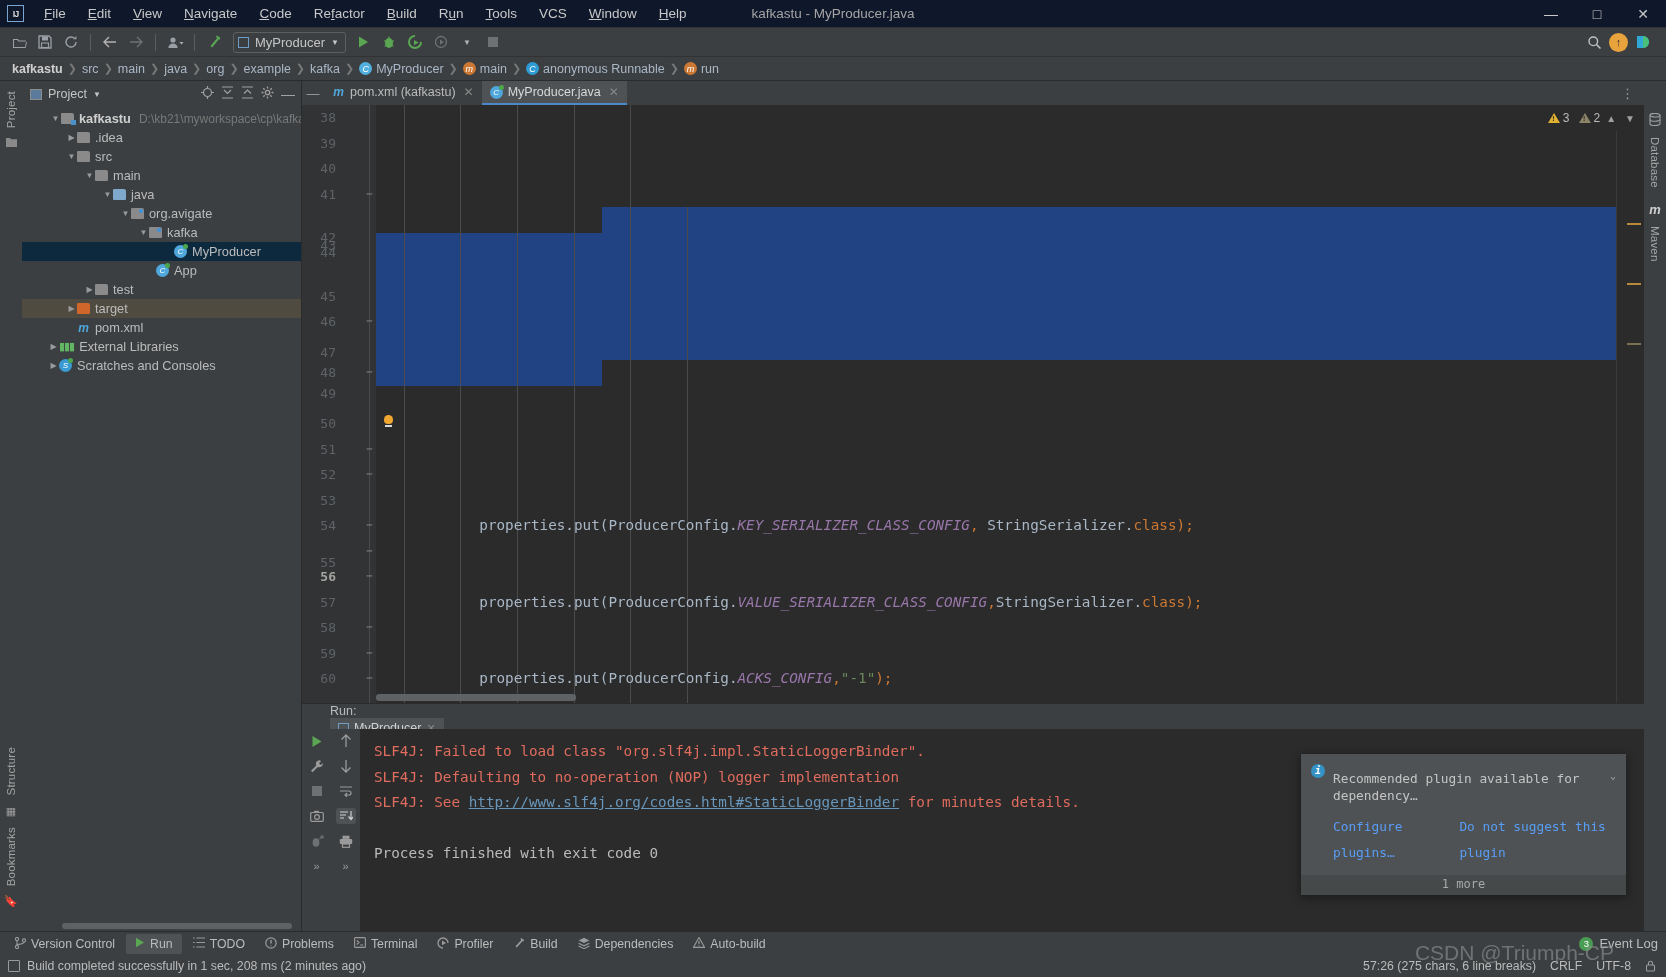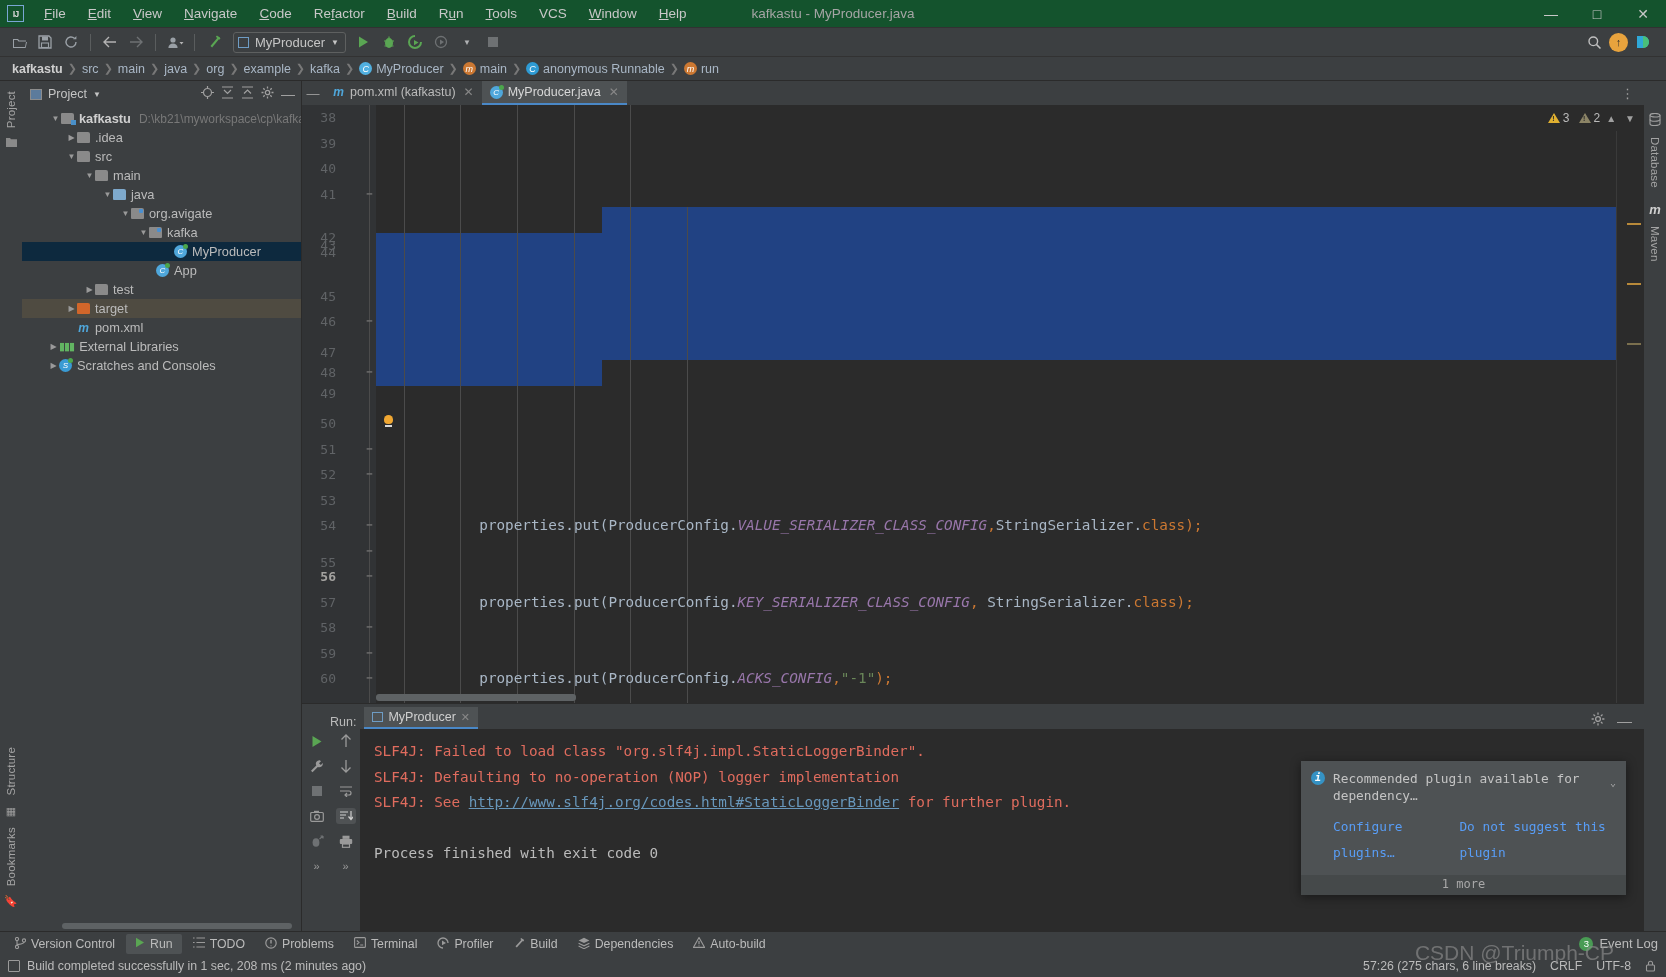--- a/index.html
+++ b/index.html
@@ -8,21 +8,21 @@
     background:#3c3f41;
     font-family:"Liberation Sans", sans-serif;
     font-size:13px;
     color:#bbbbbb;
     -webkit-font-smoothing:antialiased;
   }
   #app { position:relative; width:1666px; height:977px; display:flex; flex-direction:column; }
 
   
   .titlebar {
-    height:28px; background:#14532d; display:flex; align-items:center;
+    height:28px; background:#0f172a; display:flex; align-items:center;
     flex:0 0 28px; position:relative; border-bottom:1px solid #323232;
   }
   .ij-logo {
     width:17px; height:17px; margin:0 9px 0 7px; border:1.5px solid #7aa6d4;
     display:flex;align-items:center;justify-content:center;
     font-size:9px;font-weight:bold;color:#d6d6d6;letter-spacing:-1px;
   }
   .menu { display:flex; align-items:center; gap:0px; }
   .menu-item {
     padding:4px 11px; font-size:13.5px; color:#c8c8c8; cursor:default;
@@ -174,21 +174,21 @@
   .warn-tri{width:0;height:0;border-left:6px solid transparent;border-right:6px solid transparent;border-bottom:10px solid #e0b030;position:relative;}
   .warn-tri.grey{border-bottom-color:#8c8466;}
   .warn-tri:after{content:"!";position:absolute;left:-1.5px;top:2px;font-size:7px;color:#2b2b2b;font-weight:bold;}
   .arrw{font-size:10px;color:#a0a0a0;padding:0 3px;}
   .mark{position:absolute;right:3px;width:14px;height:2px;background:#b8893a;}
   .hscroll{position:absolute;left:74px;right:28px;bottom:0;height:9px;}
   .hscroll .th{position:absolute;left:0;width:200px;height:7px;background:#5e6264;border-radius:3px;}
 
   
   .runpanel{flex:0 0 228px;background:#3c3f41;display:flex;flex-direction:column;border-top:1px solid #2b2b2b;}
-  .run-head{height:25px;display:flex;align-items:flex-end;padding-left:28px;gap:0px;background:#3c3f41;}
+  .run-head{height:25px;display:flex;align-items:flex-start;padding-left:28px;gap:0px;background:#3c3f41;flex-direction:column;}
   .run-label{font-size:12.5px;color:#bbbbbb;padding:0 8px 0 0;}
   .run-tab{display:flex;align-items:center;gap:5px;padding:3px 8px;font-size:12.5px;color:#d0d0d0;
            border-bottom:2px solid #4a88c7;background:#4e5254;}
   .run-tab .sq{width:11px;height:10px;border:1.5px solid #6e9cc4;}
   .run-head .right{margin-left:auto;display:flex;gap:12px;padding-right:12px;color:#a0a0a0;font-size:13px;}
   .run-body{flex:1;display:flex;min-height:0;}
   .run-tools{width:58px;flex:0 0 58px;display:flex;background:#3c3f41;}
   .rtcol{width:29px;display:flex;flex-direction:column;align-items:center;padding-top:4px;gap:9px;}
   .rtic{color:#9a9a9a;font-size:13px;height:16px;display:flex;align-items:center;}
   .rtic.green{color:#5aa653;}
@@ -197,21 +197,21 @@
            font-size:14.3px;line-height:25.5px;color:#bbbbbb;overflow:hidden;position:relative;}
   .cerr{color:#e06c5e;}
   .clink{color:#6897bb;text-decoration:underline;}
 
   
   .notif{position:absolute;right:18px;bottom:36px;width:325px;background:#4e5254;
          box-shadow:0 2px 10px rgba(0,0,0,.45);font-size:12.8px;z-index:30;}
   .notif-body{padding:9px 10px 6px 10px;display:flex;gap:8px;}
   .info-ic{width:14px;height:14px;border-radius:50%;background:#3592c4;color:#fff;font-size:10px;
            font-weight:bold;display:flex;align-items:center;justify-content:center;flex:0 0 14px;margin-top:1px;font-style:italic;}
-  .notif-txt{color:#c4c4c4;line-height:17px;}
+  .notif-txt{color:#c4c4c4;line-height:17px;margin-top:7px;}
   .notif-chev{margin-left:auto;color:#b0b0b0;font-size:10px;}
   .notif-acts{display:flex;gap:18px;padding:4px 10px 10px 32px;}
   .notif-acts a{color:#589df6;text-decoration:none;}
   .notif-more{height:20px;background:#45494a;display:flex;align-items:center;justify-content:center;
               font-size:12px;color:#a8a8a8;}
 
   
   .twbar{height:24px;flex:0 0 24px;background:#3c3f41;display:flex;align-items:center;
          padding-left:6px;gap:2px;border-top:1px solid #2b2b2b;}
   .twitem{display:flex;align-items:center;gap:5px;padding:3px 9px;font-size:12.3px;color:#bbbbbb;}
@@ -599,22 +599,22 @@
             <div class="b"></div><div class="s"></div>
           </div>
 
           <div class="indentguide" style="left:28px;"></div>
           <div class="indentguide" style="left:84px;"></div>
           <div class="indentguide" style="left:141px;"></div>
           <div class="indentguide" style="left:198px;"></div>
           <div class="indentguide" style="left:254px;"></div>
           <div class="indentguide" style="left:311px;top:102px;bottom:0;"></div>
 
+          <div class="cline"><span>            properties.put(ProducerConfig.</span><span class="stat">KEY_SERIALIZER_CLASS_CONFIG</span><span class="kw">,</span><span> StringSerializer.</span><span class="kw">class</span><span class="kw">)</span><span class="kw">;</span></div>
           <div class="cline"><span>            properties.put(ProducerConfig.</span><span class="stat">VALUE_SERIALIZER_CLASS_CONFIG</span><span class="kw">,</span><span>StringSerializer.</span><span class="kw">class</span><span class="kw">);</span></div>
-          <div class="cline"><span>            properties.put(ProducerConfig.</span><span class="stat">KEY_SERIALIZER_CLASS_CONFIG</span><span class="kw">,</span><span> StringSerializer.</span><span class="kw">class</span><span class="kw">)</span><span class="kw">;</span></div>
           <div class="cline"><span>            properties.put(ProducerConfig.</span><span class="stat">ACKS_CONFIG</span><span class="kw">,</span><span class="str">"-1"</span><span class="kw">);</span></div>
           
           
           
           
           
           
           
           
           
@@ -730,21 +730,21 @@
                     <rect x="3.5" y="9" width="7" height="3.3" fill="none" stroke="#9a9a9a" stroke-width="1.2"></rect>
                   </svg>
               </div>
               <div class="rtic" style="font-size:11px">»</div>
             </div>
           </div>
           <div class="console">
             <div class="cerr">SLF4J: Failed to load class "org.slf4j.impl.StaticLoggerBinder".</div>
             <div class="cerr">SLF4J: Defaulting to no-operation (NOP) logger implementation</div>
             <div class="cerr">
-              <span>SLF4J: See </span><a class="clink" href="#">http://www.slf4j.org/codes.html#StaticLoggerBinder</a><span> for further plugin.</span>
+              <span>SLF4J: See </span><a class="clink" href="#">http://www.slf4j.org/codes.html#StaticLoggerBinder</a><span> for minutes details.</span>
             </div>
             <div>&nbsp;</div>
             <div>Process finished with exit code 0</div>
 
             <div class="notif">
               <div class="notif-body">
                 <span class="info-ic">i</span>
                 <span class="notif-txt">Recommended plugin available for dependency…</span>
                 <span class="notif-chev">⌄</span>
               </div>

